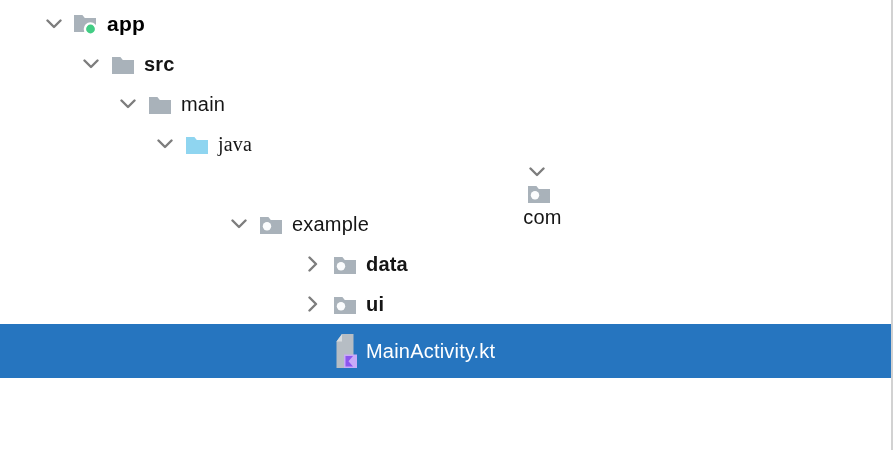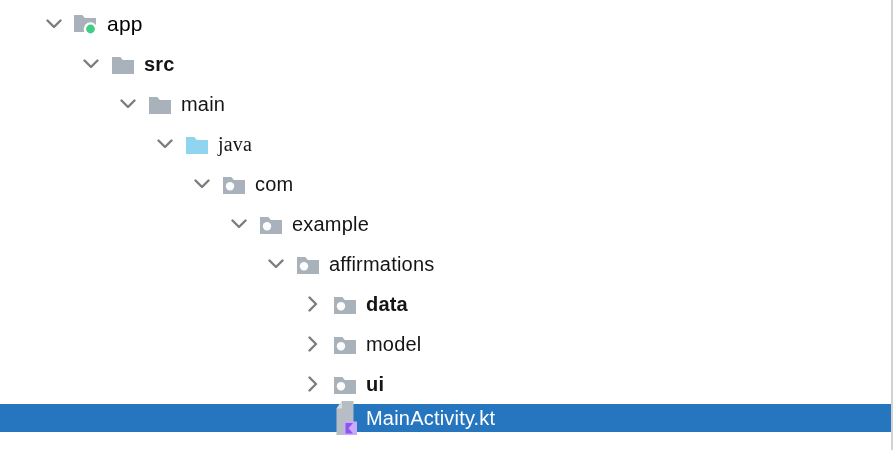--- a/index.html
+++ b/index.html
@@ -9,36 +9,36 @@
     overflow: hidden;
     font-family: "Liberation Sans", sans-serif;
   }
   #panel { position: relative; width: 896px; height: 450px; background: #ffffff; }
   #tree { position: absolute; top: 4px; left: 0; width: 891px; }
   .row {
     display: flex; align-items: center;
     height: 40px; box-sizing: border-box;
     width: 100%;
   }
-  .row.selected { height: 28px; }
+  .row.selected { height: 54px; }
   .chev {
     flex: 0 0 16px; width: 16px; height: 16px;
     display: flex; align-items: center; justify-content: center;
     margin-right: 11px;
   }
   .icon {
     flex: 0 0 26px; width: 26px;
     display: flex; align-items: center; justify-content: center;
     margin-right: 8px;
   }
   .label {
     font-size: 20px; color: #151515; white-space: nowrap;
     letter-spacing: 0.2px;
   }
-  .row.bold .label { font-weight: normal; font-size: 21px; color: #000000; }
+  .row.bold .label { font-weight: bold; font-size: 21px; color: #000000; }
   .row.selected .label { color: #ffffff; }
   #right-border { position: absolute; top: 0; left: 891px; width: 2px; height: 450px; }
 </style>
 </head>
 <body>
 
 <div id="panel">
   <div id="tree">
       <div class="row bold" style="padding-left: 46px;">
         <span class="chev">
@@ -86,21 +86,21 @@
             <polyline points="1.5,1.5 8,8 14.5,1.5" fill="none" stroke="#7d7d7d" stroke-width="2.4" stroke-linecap="round" stroke-linejoin="round"></polyline>
           </svg>
         </span>
         <span class="icon">
           <svg width="24" height="21" viewBox="0 0 24 21">
             <path d="M1 3 h8.4 l2.4 2.9 H23 V20 H1 z" fill="#8fd5f0"></path>
           </svg>
         </span>
         <span class="label">java</span>
       </div>
-      <div class="row" style="padding-left: 194px;">
+      <div class="row" style="padding-left: 194px; flex-direction: column;">
         <span class="chev">
           <svg width="16" height="10" viewBox="0 0 16 10">
             <polyline points="1.5,1.5 8,8 14.5,1.5" fill="none" stroke="#7d7d7d" stroke-width="2.4" stroke-linecap="round" stroke-linejoin="round"></polyline>
           </svg>
         </span>
         <span class="icon">
           <svg width="24" height="21" viewBox="0 0 24 21">
             <path d="M1 3 h8.4 l2.4 2.9 H23 V20 H1 z" fill="#a9b2ba"></path>
             <circle cx="8" cy="12.3" r="4.2" fill="#fbfcfd"></circle>
           </svg>
@@ -114,61 +114,33 @@
           </svg>
         </span>
         <span class="icon">
           <svg width="24" height="21" viewBox="0 0 24 21">
             <path d="M1 3 h8.4 l2.4 2.9 H23 V20 H1 z" fill="#a9b2ba"></path>
             <circle cx="8" cy="12.3" r="4.2" fill="#fbfcfd"></circle>
           </svg>
         </span>
         <span class="label">example</span>
       </div>
-      <div class="row" style="padding-left: 268px;">
-        <span class="chev">
-          <svg width="16" height="10" viewBox="0 0 16 10">
-            <polyline points="1.5,1.5 8,8 14.5,1.5" fill="none" stroke="#7d7d7d" stroke-width="2.4" stroke-linecap="round" stroke-linejoin="round"></polyline>
-          </svg>
-        </span>
-        <span class="icon">
-          <svg width="24" height="21" viewBox="0 0 24 21">
-            <path d="M1 3 h8.4 l2.4 2.9 H23 V20 H1 z" fill="#a9b2ba"></path>
-            <circle cx="8" cy="12.3" r="4.2" fill="#fbfcfd"></circle>
-          </svg>
-        </span>
-        <span class="label">affirmations</span>
-      </div>
       <div class="row" style="padding-left: 305px; font-weight: bold;">
         <span class="chev">
           <svg width="10" height="16" viewBox="0 0 10 16">
             <polyline points="1.5,1.5 8,8 1.5,14.5" fill="none" stroke="#7d7d7d" stroke-width="2.4" stroke-linecap="round" stroke-linejoin="round"></polyline>
           </svg>
         </span>
         <span class="icon">
           <svg width="24" height="21" viewBox="0 0 24 21">
             <path d="M1 3 h8.4 l2.4 2.9 H23 V20 H1 z" fill="#a9b2ba"></path>
             <circle cx="8" cy="12.3" r="4.2" fill="#fbfcfd"></circle>
           </svg>
         </span>
         <span class="label">data</span>
-      </div>
-      <div class="row" style="padding-left: 305px;">
-        <span class="chev">
-          <svg width="10" height="16" viewBox="0 0 10 16">
-            <polyline points="1.5,1.5 8,8 1.5,14.5" fill="none" stroke="#7d7d7d" stroke-width="2.4" stroke-linecap="round" stroke-linejoin="round"></polyline>
-          </svg>
-        </span>
-        <span class="icon">
-          <svg width="24" height="21" viewBox="0 0 24 21">
-            <path d="M1 3 h8.4 l2.4 2.9 H23 V20 H1 z" fill="#a9b2ba"></path>
-            <circle cx="8" cy="12.3" r="4.2" fill="#fbfcfd"></circle>
-          </svg>
-        </span>
-        <span class="label">model</span>
       </div>
       <div class="row" style="padding-left: 305px; font-weight: bold;">
         <span class="chev">
           <svg width="10" height="16" viewBox="0 0 10 16">
             <polyline points="1.5,1.5 8,8 1.5,14.5" fill="none" stroke="#7d7d7d" stroke-width="2.4" stroke-linecap="round" stroke-linejoin="round"></polyline>
           </svg>
         </span>
         <span class="icon">
           <svg width="24" height="21" viewBox="0 0 24 21">
             <path d="M1 3 h8.4 l2.4 2.9 H23 V20 H1 z" fill="#a9b2ba"></path>

